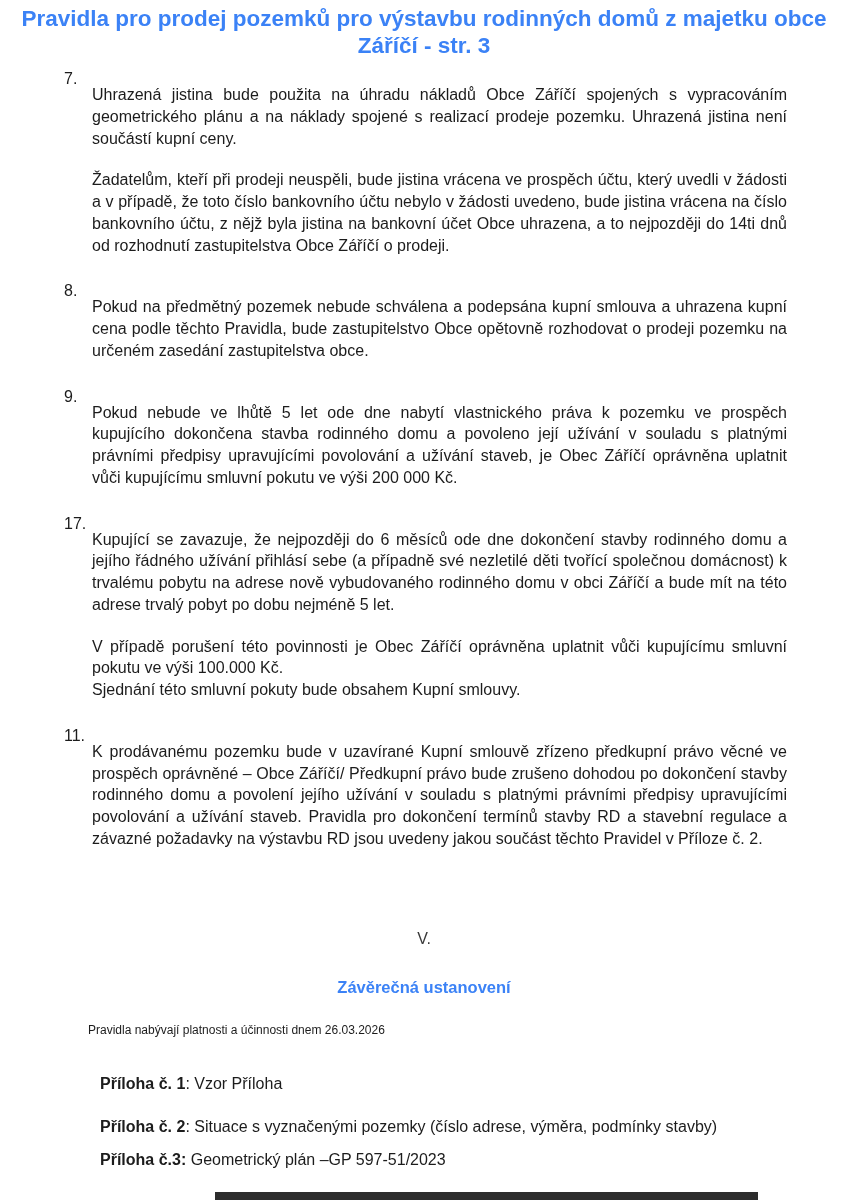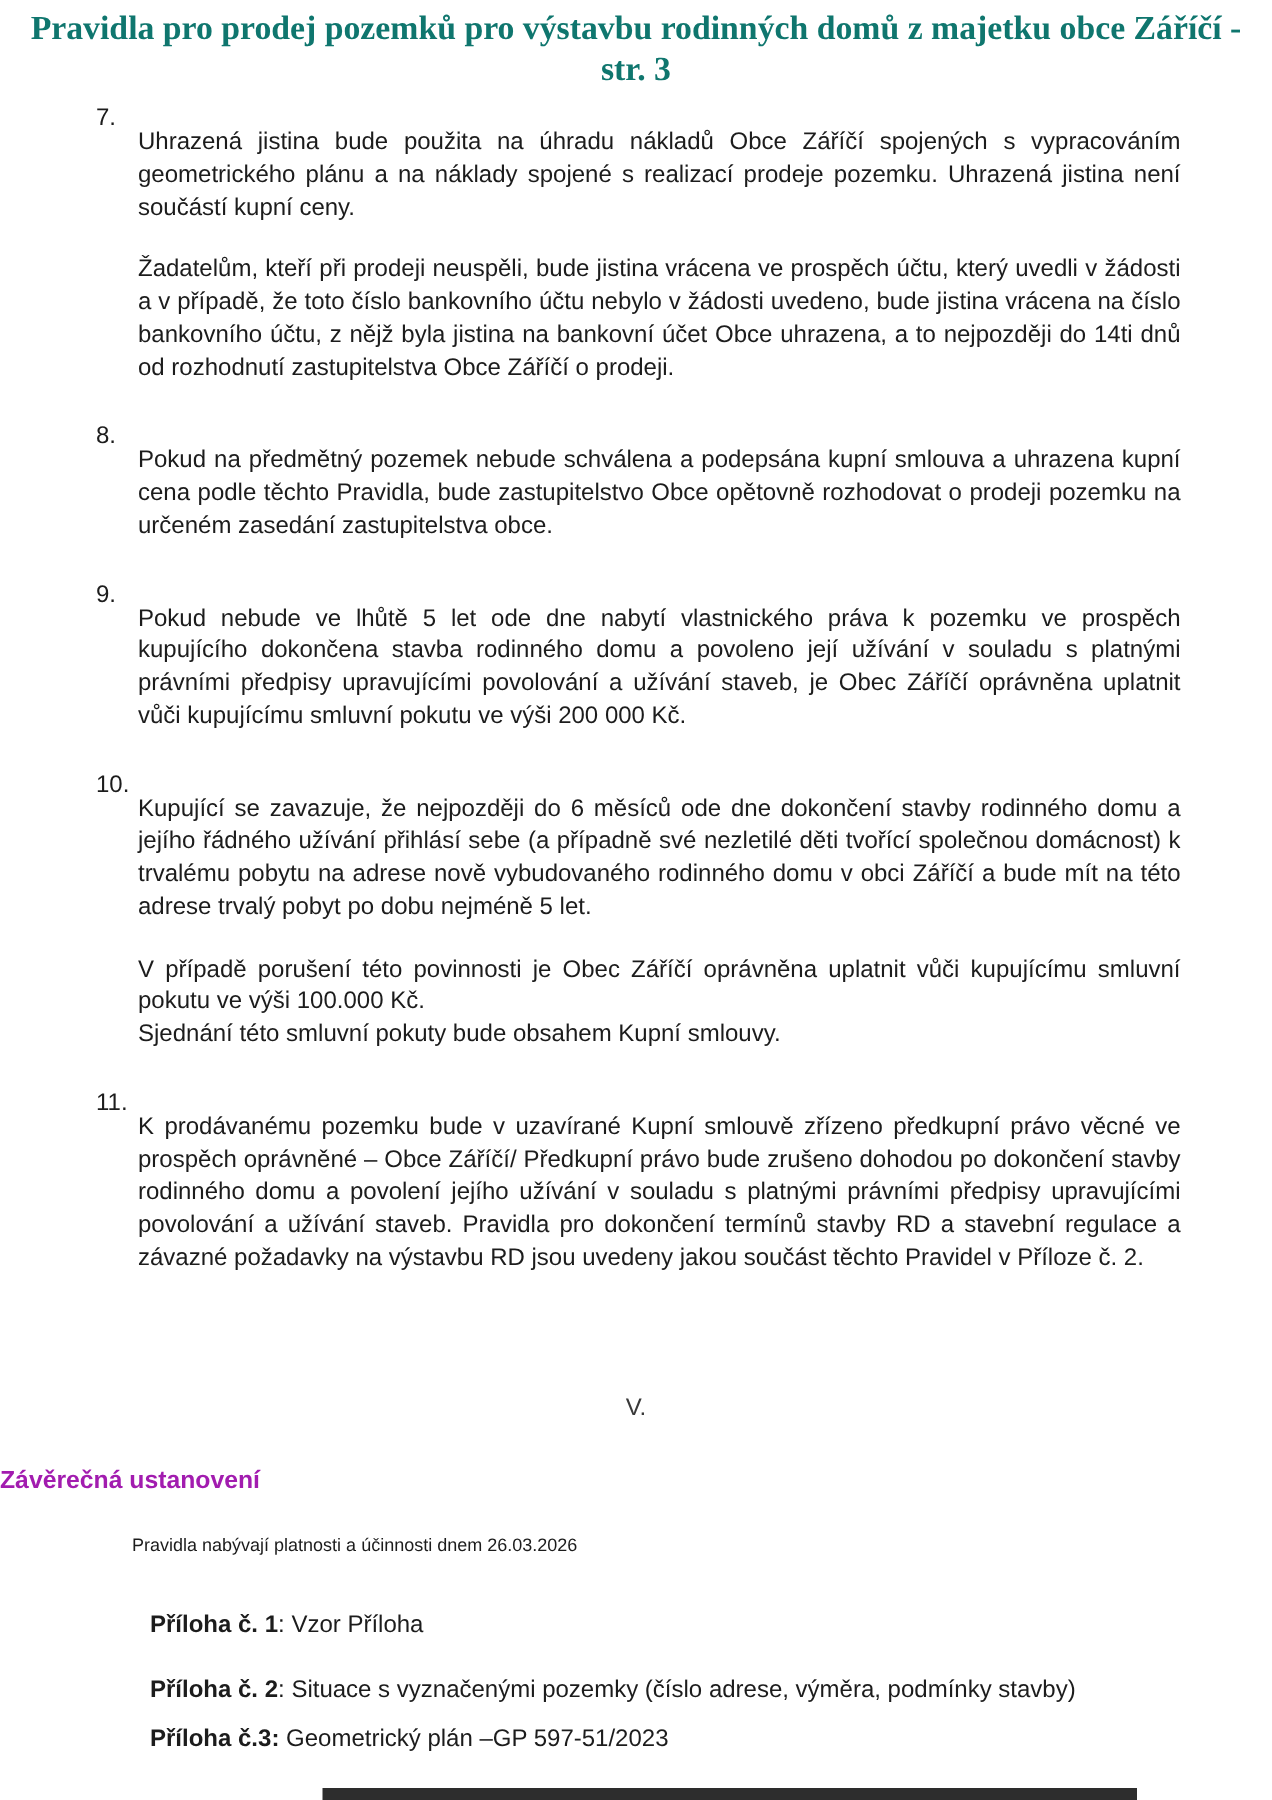--- a/index.html
+++ b/index.html
@@ -9,26 +9,26 @@
     height: 1200px;
     margin: 0 auto;
     background: #ffffff;
     font-family: "Liberation Sans", sans-serif;
     color: #1c1c1c;
     overflow: hidden;
   }
   .doc-title {
     margin: 0;
     padding: 5px 18px 0 18px;
-    font-family: Liberation Serif, serif;
+    font-family: Liberation Sans, sans-serif;
     font-weight: bold;
     font-size: 22.5px;
     line-height: 1.2;
     text-align: center;
-    color: #0f766e;
+    color: #3b82f6;
   }
   .list { padding: 9px 61px 0 64px; }
   .list-item { display: flex; margin-bottom: 24px; }
   .list-item .num {
     flex: 0 0 28px;
     font-size: 16px;
     line-height: 1.36;
   }
   .item-body { flex: 1; min-width: 0; }
   .item-body p {
@@ -40,23 +40,24 @@
   }
   .item-body p:last-child { margin-bottom: 0; }
   .section-num {
     margin: 80px 0 0 0;
     text-align: center;
     font-size: 16px;
     color: #3a3a3a;
   }
   .section-title {
     margin: 30px 0 0 0;
+    text-align: center;
     font-size: 16.5px;
     font-weight: bold;
-    color: #a21caf;
+    color: #3b82f6;
   }
   .effective-line {
     margin: 25px 60px 0 88px;
     font-size: 12px;
     line-height: 1.36;
   }
   .attachments { margin-top: 35px; }
   .attachment {
     margin: 0 60px 21px 86px;
     text-indent: 14px;
@@ -100,21 +101,21 @@
     </div>
 
     <div class="list-item">
       <span class="num">9.</span>
       <div class="item-body">
         <p>Pokud nebude ve lhůtě 5 let ode dne nabytí vlastnického práva k pozemku ve prospěch kupujícího dokončena stavba rodinného domu a povoleno její užívání v souladu s platnými právními předpisy upravujícími povolování a užívání staveb, je Obec Záříčí oprávněna uplatnit vůči kupujícímu smluvní pokutu ve výši 200 000 Kč.</p>
       </div>
     </div>
 
     <div class="list-item">
-      <span class="num">10.</span>
+      <span class="num">17.</span>
       <div class="item-body">
         <p>Kupující se zavazuje, že nejpozději do 6 měsíců ode dne dokončení stavby rodinného domu a jejího řádného užívání přihlásí sebe (a případně své nezletilé děti tvořící společnou domácnost) k trvalému pobytu na adrese nově vybudovaného rodinného domu v obci Záříčí a bude mít na této adrese trvalý pobyt po dobu nejméně 5 let.</p>
         <p>V případě porušení této povinnosti je Obec Záříčí oprávněna uplatnit vůči kupujícímu smluvní pokutu ve výši 100.000 Kč.
 Sjednání této smluvní pokuty bude obsahem Kupní smlouvy.</p>
       </div>
     </div>
 
     <div class="list-item">
       <span class="num">11.</span>
       <div class="item-body">

